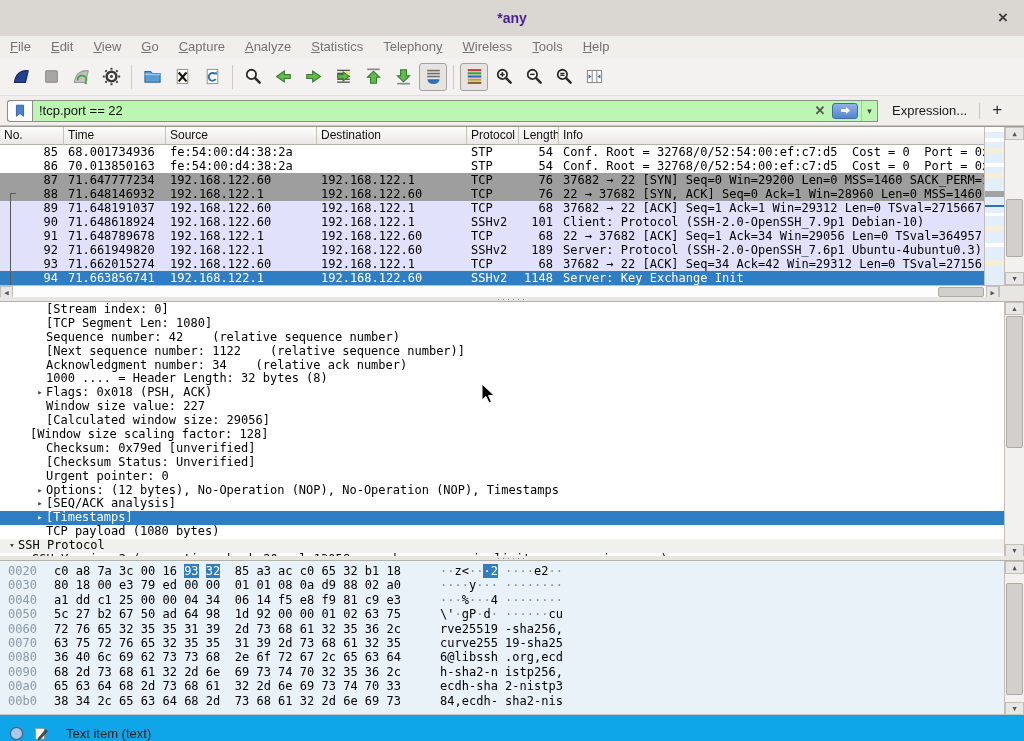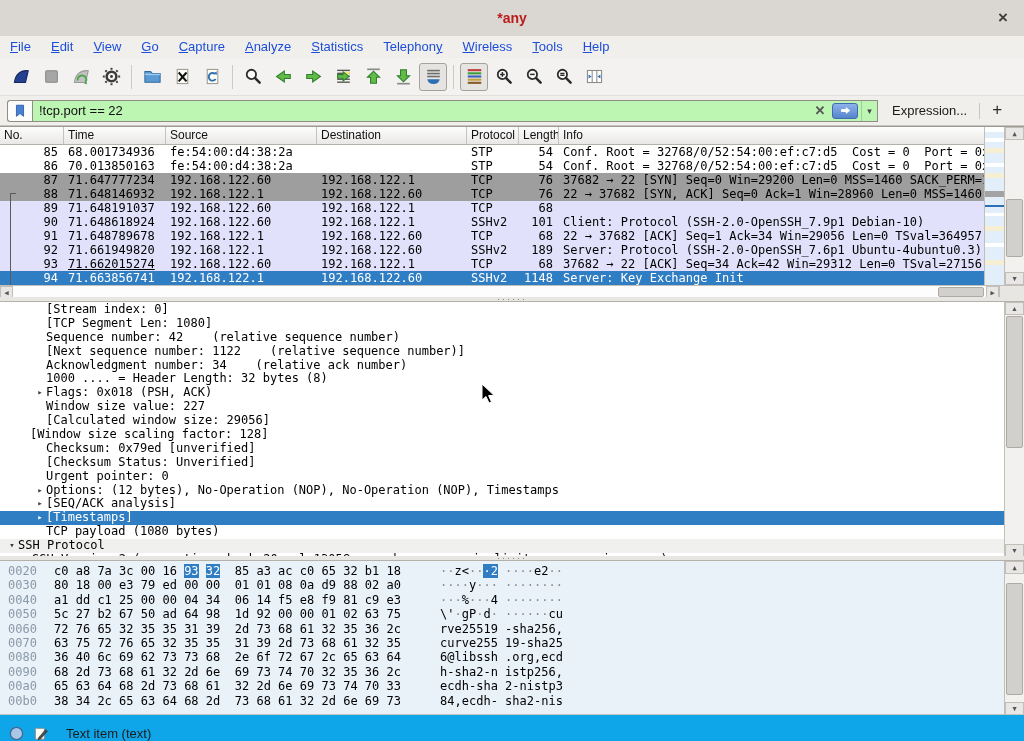--- a/index.html
+++ b/index.html
@@ -4,27 +4,27 @@
 <style>
   html,body{margin:0;padding:0;}
   body{width:1024px;height:741px;overflow:hidden;background:#e8e6e2;
        font-family:"Liberation Sans",sans-serif;-webkit-font-smoothing:antialiased;}
   #win{position:relative;width:1024px;height:741px;background:#f0eeec;outline:1px solid #9a9691;}
 
   
   .titlebar{position:absolute;top:0;left:0;right:0;height:36px;background:#dad6d1;
             border-bottom:1px solid #bcb8b1;}
   .title{position:absolute;left:0;right:0;top:0;text-align:center;line-height:36px;
-         font-size:14px;font-weight:bold;color:#b91c1c;}
+         font-size:14px;font-weight:bold;color:#4c1d95;}
   .close-x{position:absolute;right:10px;top:7px;width:22px;height:22px;text-align:center;
            line-height:22px;font-size:17px;font-weight:bold;color:#3c3c3c;cursor:default;}
 
   
   .menubar{position:absolute;top:36px;left:0;right:0;height:22px;background:#f1efec;
-           display:flex;align-items:center;font-size:13px;color:#1d4ed8;}
+           display:flex;align-items:center;font-size:13px;color:#737373;}
   .menu-item{padding:0 10px;line-height:22px;white-space:nowrap;}
   .mn{text-decoration:underline;}
 
   
   .toolbar{position:absolute;top:58px;left:0;right:0;height:38px;background:#f3f2f0;
            display:flex;align-items:center;padding-left:6px;border-bottom:1px solid #e2e0dd;box-sizing:border-box;}
   .tb-btn{width:28px;height:28px;display:flex;align-items:center;justify-content:center;
           border-radius:3px;margin:0 1px;border:1px solid transparent;box-sizing:border-box;}
   .tb-btn.pressed{background:#e6e4e1;border:1px solid #a6a29c;}
   .tb-btn svg{width:19px;height:19px;}
@@ -378,20 +378,21 @@
           <div class="pcell r" style="width: 40px;">76</div>
           <div class="pcell last">22 → 37682 [SYN, ACK] Seq=0 Ack=1 Win=28960 Len=0 MSS=1460</div>
         </div>
         <div class="prow v-lav">
           <div class="pcell r" style="width: 64px;">89</div>
           <div class="pcell" style="width: 102px;">71.648191037</div>
           <div class="pcell" style="width: 151px;">192.168.122.60</div>
           <div class="pcell" style="width: 150px;">192.168.122.1</div>
           <div class="pcell" style="width: 52px;">TCP</div>
           <div class="pcell r" style="width: 40px;">68</div>
+          <div class="pcell last">37682 → 22 [ACK] Seq=1 Ack=1 Win=29312 Len=0 TSval=2715667</div>
         </div>
         <div class="prow v-lav">
           <div class="pcell r" style="width: 64px;">90</div>
           <div class="pcell" style="width: 102px;">71.648618924</div>
           <div class="pcell" style="width: 151px;">192.168.122.60</div>
           <div class="pcell" style="width: 150px;">192.168.122.1</div>
           <div class="pcell" style="width: 52px;">SSHv2</div>
           <div class="pcell r" style="width: 40px;">101</div>
           <div class="pcell last">Client: Protocol (SSH-2.0-OpenSSH_7.9p1 Debian-10)</div>
         </div>
@@ -408,21 +409,21 @@
           <div class="pcell r" style="width: 64px;">92</div>
           <div class="pcell" style="width: 102px;">71.661949820</div>
           <div class="pcell" style="width: 151px;">192.168.122.1</div>
           <div class="pcell" style="width: 150px;">192.168.122.60</div>
           <div class="pcell" style="width: 52px;">SSHv2</div>
           <div class="pcell r" style="width: 40px;">189</div>
           <div class="pcell last">Server: Protocol (SSH-2.0-OpenSSH_7.6p1 Ubuntu-4ubuntu0.3)</div>
         </div>
         <div class="prow v-lav">
           <div class="pcell r" style="width: 64px;">93</div>
-          <div class="pcell" style="width: 102px; text-decoration: underline;">71.662015274</div>
+          <div class="pcell" style="width: 102px;">71.662015274</div>
           <div class="pcell" style="width: 151px;">192.168.122.60</div>
           <div class="pcell" style="width: 150px;">192.168.122.1</div>
           <div class="pcell" style="width: 52px;">TCP</div>
           <div class="pcell r" style="width: 40px;">68</div>
           <div class="pcell last">37682 → 22 [ACK] Seq=34 Ack=42 Win=29312 Len=0 TSval=27156</div>
         </div>
         <div class="prow v-lav sel">
           <div class="pcell r" style="width: 64px;">94</div>
           <div class="pcell" style="width: 102px;">71.663856741</div>
           <div class="pcell" style="width: 151px;">192.168.122.1</div>

